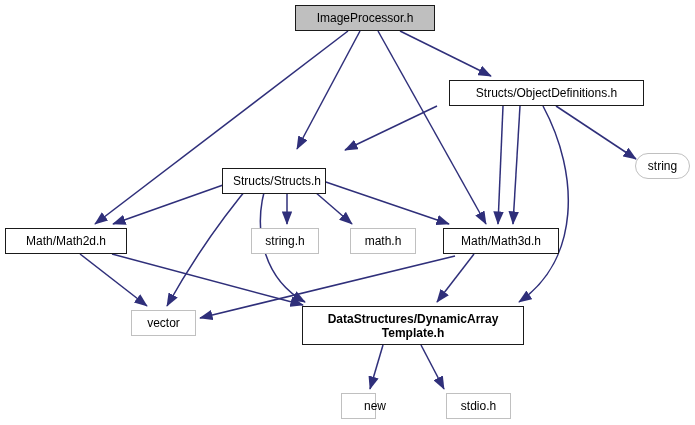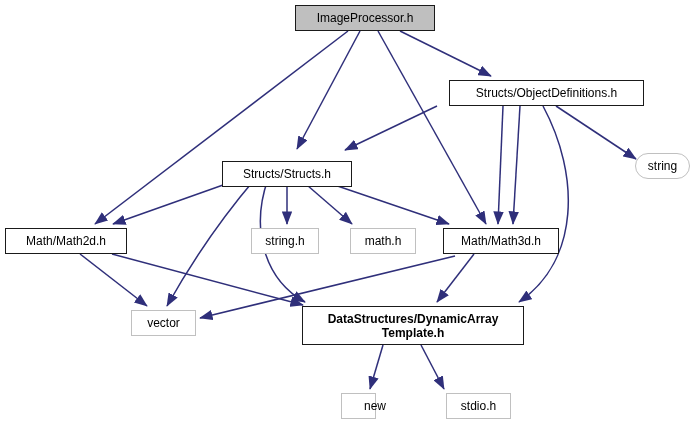--- a/index.html
+++ b/index.html
@@ -85,21 +85,21 @@
         <path d="M 474 254 L 437 302" marker-end="url(#arrowhead)" stroke="#2f2f7a"></path>
         <path d="M 383 345 L 370 389" marker-end="url(#arrowhead)" stroke="#2f2f7a"></path>
         <path d="M 421 345 L 444 389" marker-end="url(#arrowhead)" stroke="#2f2f7a"></path>
       </g>
   </svg>
 
   <div id="nodes-group">
       <div class="node root" style="left: 295px; top: 5px; width: 140px; height: 26px;"><span class="node-label">ImageProcessor.h</span></div>
       <div class="node local" style="left: 427px; top: 80px; width: 195px; height: 26px; margin-left: 22px;"><span class="node-label">Structs/ObjectDefinitions.h</span></div>
       <div class="node system" style="left: 635px; top: 153px; width: 55px; height: 26px; border-radius: 13px;"><span class="node-label">string</span></div>
-      <div class="node local" style="left: 222px; top: 161px; width: 130px; height: 26px;"><span class="node-label">Structs/Structs.h</span></div>
+      <div class="node local" style="left: 222px; top: 168px; width: 104px; height: 26px; justify-content: flex-end;"><span class="node-label">Structs/Structs.h</span></div>
       <div class="node local" style="left: 5px; top: 228px; width: 122px; height: 26px;"><span class="node-label">Math/Math2d.h</span></div>
       <div class="node system" style="left: 251px; top: 228px; width: 68px; height: 26px;"><span class="node-label">string.h</span></div>
       <div class="node system" style="left: 350px; top: 228px; width: 66px; height: 26px;"><span class="node-label">math.h</span></div>
       <div class="node local" style="left: 443px; top: 228px; width: 116px; height: 26px; text-align: right;"><span class="node-label">Math/Math3d.h</span></div>
       <div class="node system" style="left: 131px; top: 310px; width: 65px; height: 26px;"><span class="node-label">vector</span></div>
       <div class="node local" style="left: 302px; top: 306px; width: 222px; height: 39px; font-weight: bold;"><span class="node-label">DataStructures/DynamicArray
 Template.h</span></div>
       <div class="node system" style="left: 341px; top: 393px; width: 34px; height: 26px; padding-left: 33px;"><span class="node-label">new</span></div>
       <div class="node system" style="left: 418px; top: 393px; width: 65px; height: 26px; margin-left: 28px;"><span class="node-label">stdio.h</span></div>
     </div>

